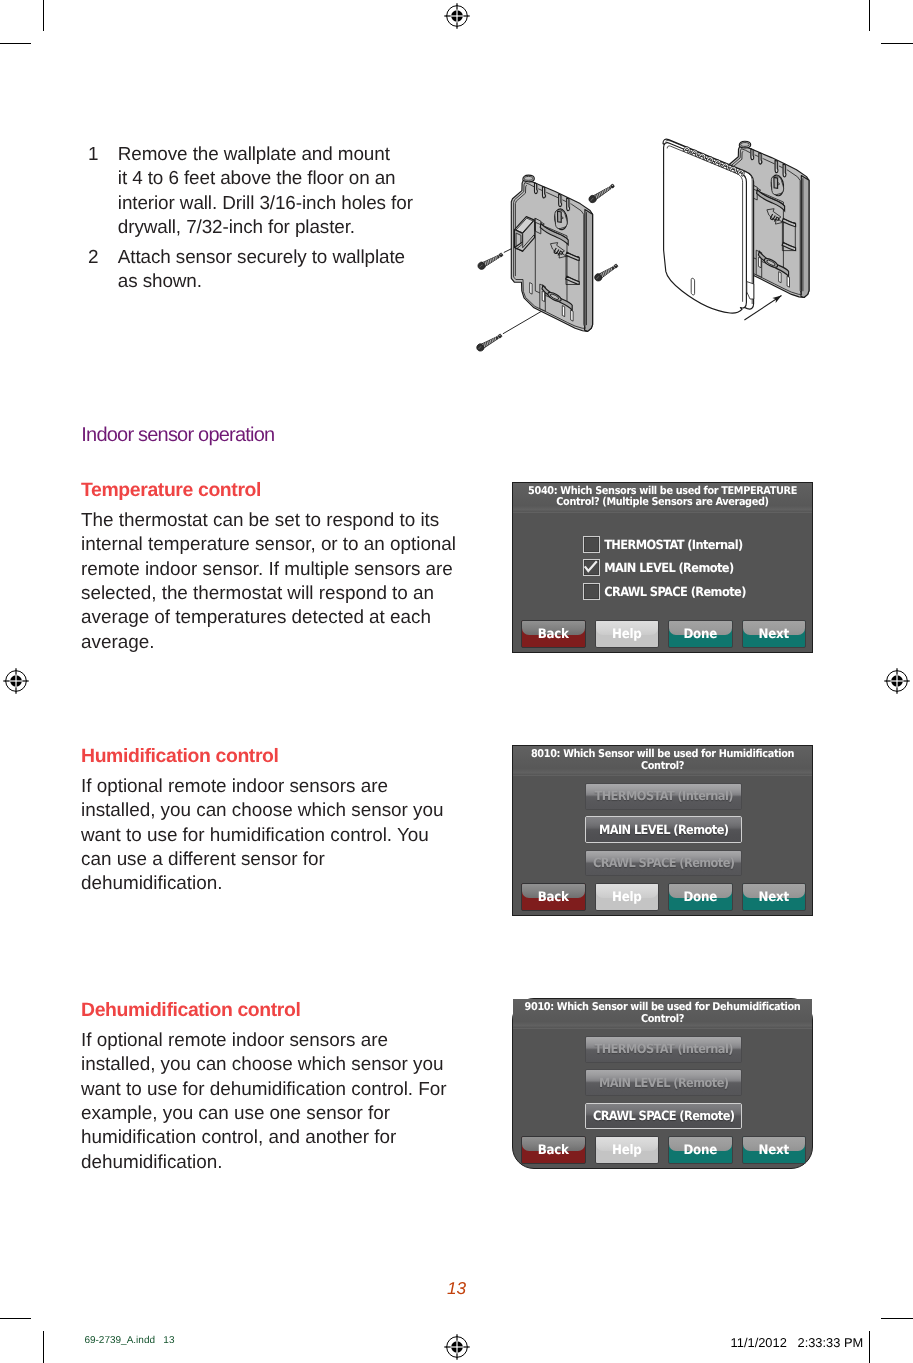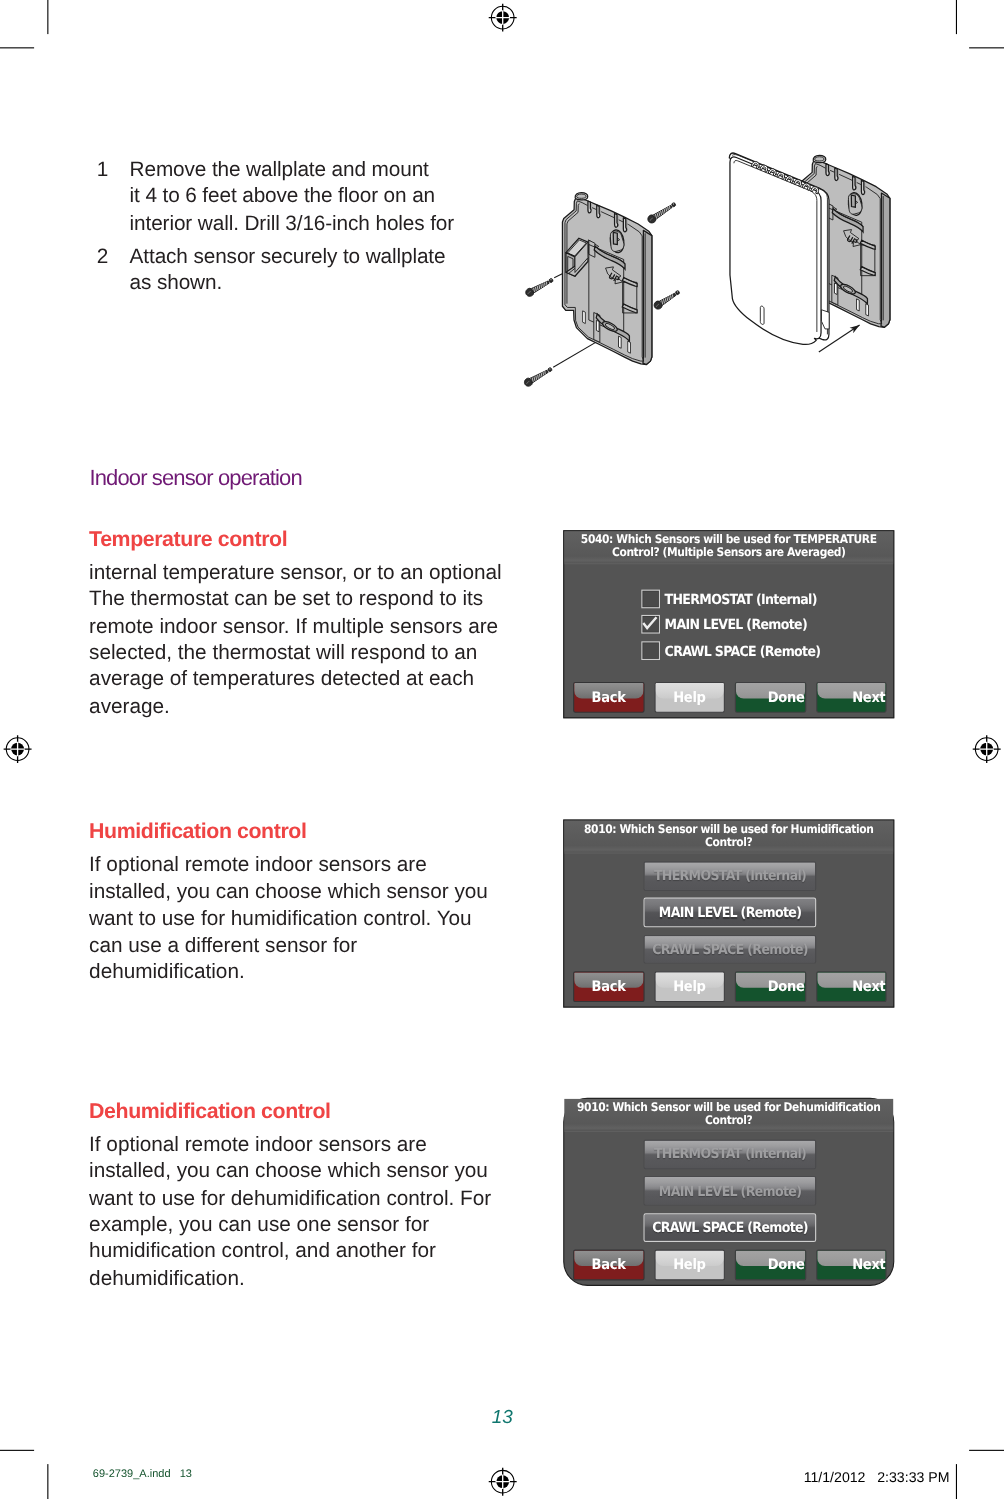--- a/index.html
+++ b/index.html
@@ -33,42 +33,42 @@
       letter-spacing:-0.35px;padding-top:2.5px;box-sizing:border-box;}
   .tp .hdline{position:absolute;left:0;right:0;top:29.5px;height:1px;background:#6b6b6b;opacity:.55;}
   .tp .body{position:absolute;left:0;top:30px;right:0;bottom:38px;}
   .tp .btns{position:absolute;left:0;right:0;bottom:4px;height:28px;}
   .tbtn{position:absolute;top:0;width:64.5px;height:28px;box-sizing:border-box;
         color:#fff;font-size:13.2px;font-weight:bold;text-align:center;line-height:28px;
         letter-spacing:-0.25px;border-radius:2px;overflow:hidden;}
   .tbtn .gloss{position:absolute;left:0px;right:0px;top:0px;height:14.5px;
         border-bottom-left-radius:7px;border-bottom-right-radius:7px;pointer-events:none;}
   .tbtn .lbl{position:relative;z-index:2;}
-  .tbtn.normal{background:#14532d;border:1px solid #3f3f41;text-align:right;}
+  .tbtn.normal{background:#0f766e;border:1px solid #3f3f41;}
   .tbtn.normal .gloss{background:linear-gradient(180deg,#a3a3a3 0%,#9b9b9b 60%,#939393 100%);}
   .tbtn.dark{background:#7f1d1d;border:1px solid #343436;}
   .tbtn.dark .gloss{background:linear-gradient(180deg,#919191 0%,#808080 55%,#6f6f6f 100%);}
   .tbtn.light{background:#c4c4c4;border:1px solid #3f3f41;}
   .tbtn.light .gloss{background:linear-gradient(180deg,#dedede 0%,#d5d5d5 55%,#cbcbcb 100%);}
 
   .cbrow{position:absolute;left:70.2px;height:18px;}
   .cbox{position:absolute;left:0;top:0;width:17px;height:17px;box-sizing:border-box;border:1.9px solid #cdcdcd;background:#4a4a4a;box-shadow:inset 0 0 0 0.7px #3a3a3a;}
   .cblabel{position:absolute;left:21.0px;top:0;font-size:12.7px;font-weight:bold;color:#ffffff;line-height:17px;white-space:nowrap;letter-spacing:-0.60px;}
 
   .obtn{position:absolute;left:72.2px;width:157px;box-sizing:border-box;
         text-align:center;font-size:12.7px;font-weight:bold;border-radius:2px;
         white-space:nowrap;overflow:hidden;letter-spacing:-0.60px;}
   .obtn .gloss{position:absolute;left:0;right:0;top:0;bottom:0;}
   .obtn .lbl{position:relative;z-index:2;}
   .obtn.disabled{background:#5d5d5f;color:#9e9ea0;border:1px solid #4a4a4c;text-shadow:0 1px 1px rgba(0,0,0,.25);}
   .obtn.disabled .gloss{background:linear-gradient(180deg,#a9a9ab 0%,#9c9c9e 20%,#8e8e91 34%,#818184 43%,#5d5d60 51%,#58585b 70%,#555558 100%);}
   .obtn.selected{background:#5e5e60;color:#ffffff;border:1px solid #d0d0d0;text-shadow:0 1px 1px rgba(0,0,0,.35);}
   .obtn.selected .gloss{background:linear-gradient(180deg,#818184 0%,#78787b 20%,#6e6e71 34%,#646467 43%,#545457 51%,#505053 70%,#4e4e51 100%);}
 
-  #pagenum{position:absolute;left:0;width:913px;top:1278px;text-align:center;font-size:17.2px;font-style:italic;color:#0f766e;}
+  #pagenum{position:absolute;left:0;width:913px;top:1278px;text-align:center;font-size:17.2px;font-style:italic;color:#c2410c;}
   #foot-left{position:absolute;left:64.4px;top:1335.0px;font-size:10px;color:#14532d;white-space:pre;margin-left:20px;}
   #foot-right{position:absolute;left:730.6px;top:1334.5px;font-size:12.85px;color:#000;white-space:pre;}
 </style>
 </head>
 <body>
 
 <div class="page">
 
 <div class="cm" style="left:43px;top:0;width:1.2px;height:31px;"></div>
 <div class="cm" style="left:0;top:43px;width:31px;height:1.2px;"></div>
@@ -111,36 +111,37 @@
         <path d="M 0 -6.6 V 6.6" stroke="#fff" stroke-width="1.2" fill="none"></path>
       </svg></div>
 <div class="page">
 <div id="steps">
   <div class="step">
           <span class="num">1</span>
           <div class="txt">
             <div>Remove the wallplate and mount</div>
             <div>it 4 to 6 feet above the floor on an</div>
             <div>interior wall. Drill 3/16-inch holes for</div>
+            <div>drywall, 7/32-inch for plaster.</div>
           </div>
         </div>
   <div class="step">
           <span class="num">2</span>
           <div class="txt">
             <div>Attach sensor securely to wallplate</div>
             <div>as shown.</div>
           </div>
         </div>
 </div>
 <div id="h-indoor">Indoor sensor operation</div>
 <div class="sec" style="top:478.2px;width:385px;">
         <div class="sh">Temperature control</div>
         <div class="sb">
+          <div>The thermostat can be set to respond to its</div>
           <div>internal temperature sensor, or to an optional</div>
-          <div>The thermostat can be set to respond to its</div>
           <div>remote indoor sensor. If multiple sensors are</div>
           <div>selected, the thermostat will respond to an</div>
           <div>average of temperatures detected at each</div>
           <div>average.</div>
         </div>
       </div>
 <div class="sec" style="top:744.2px;width:372px;">
         <div class="sh">Humidification control</div>
         <div class="sb">
           <div>If optional remote indoor sensors are</div>

